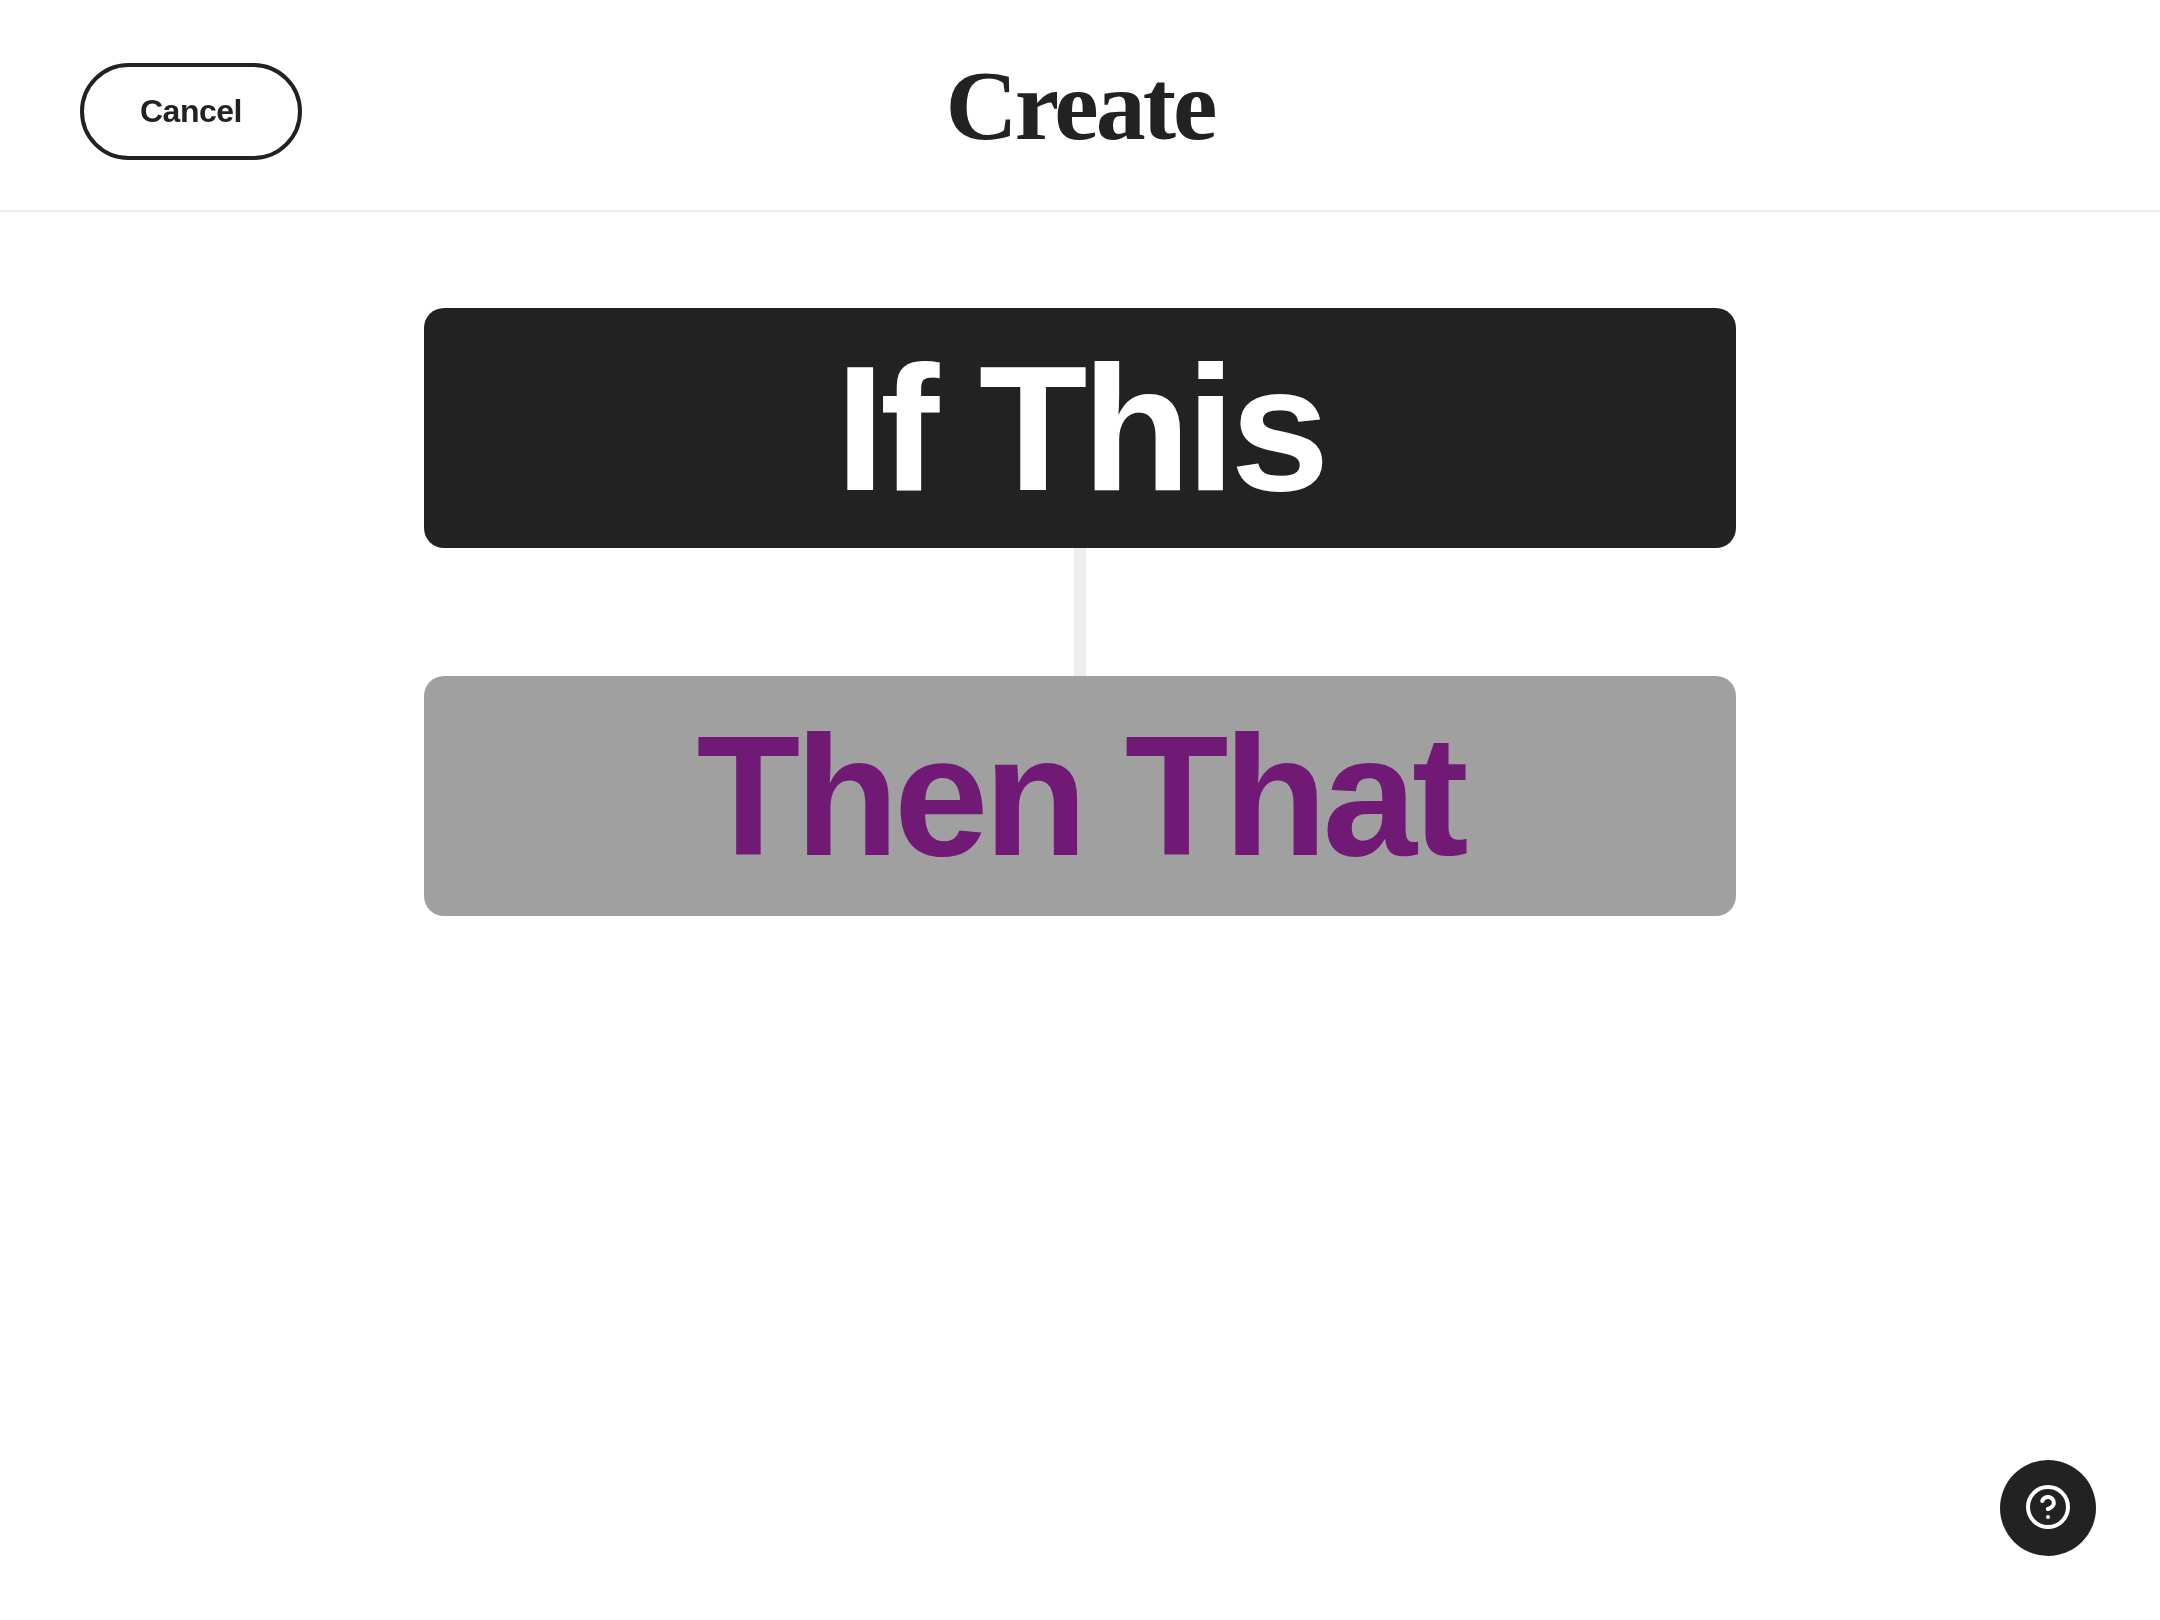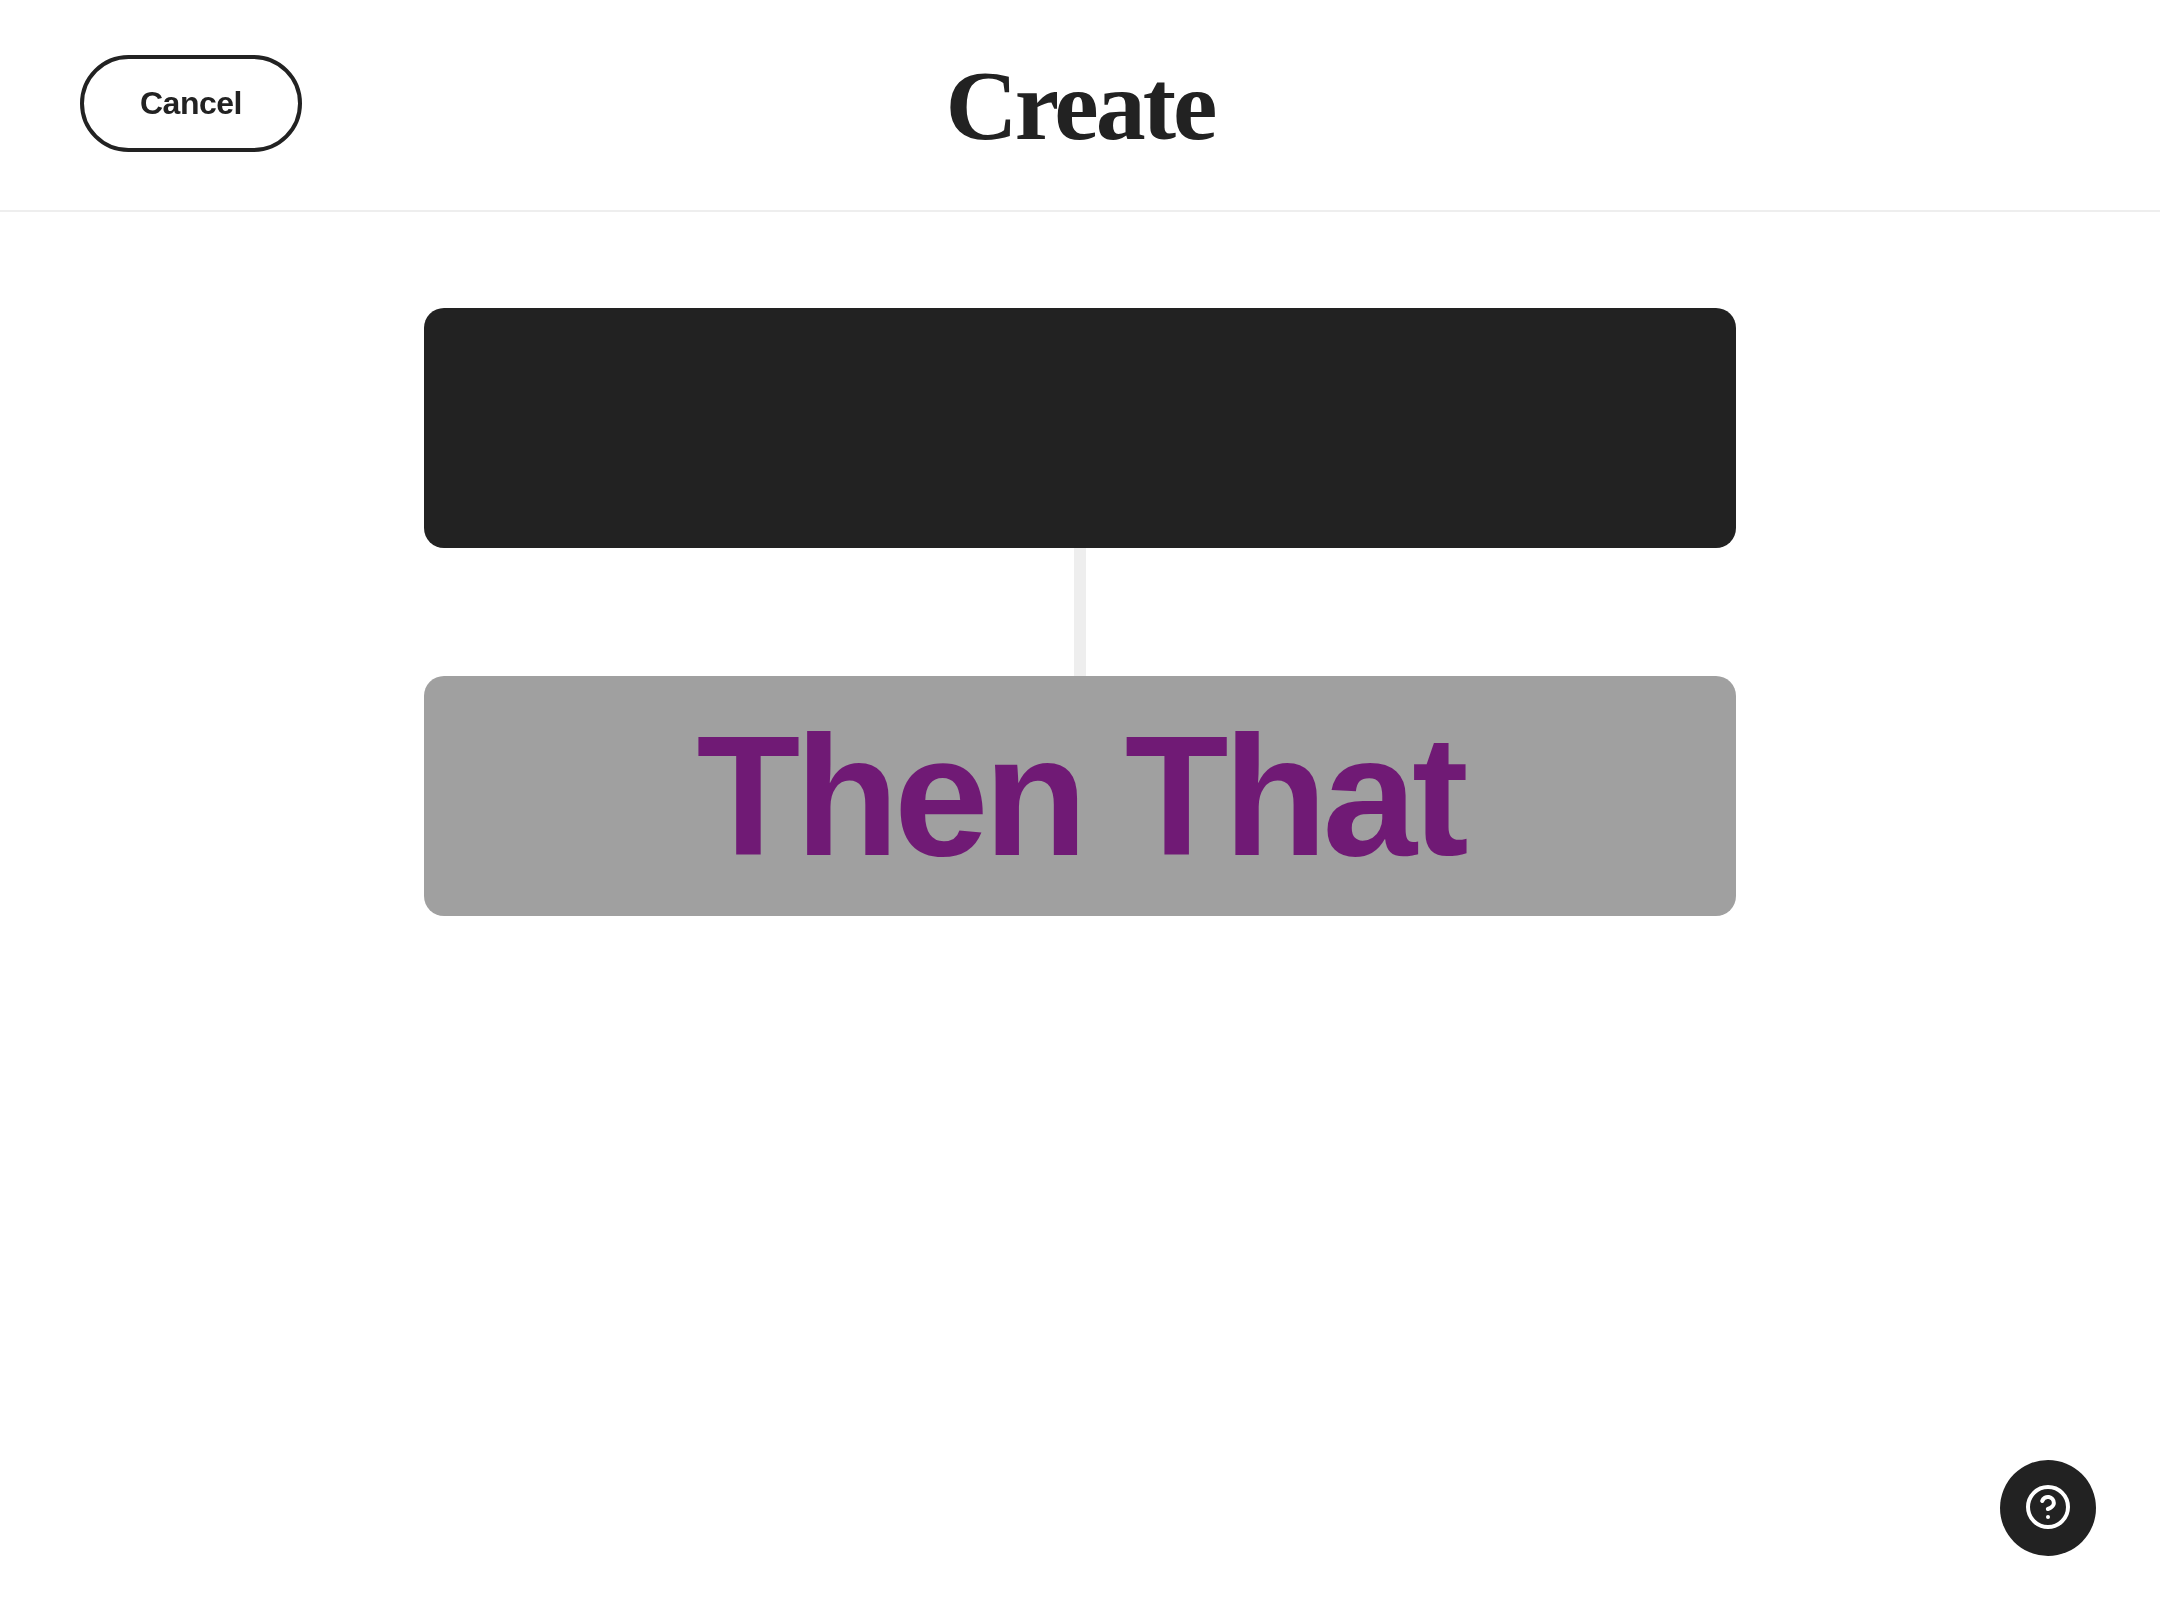--- a/index.html
+++ b/index.html
@@ -23,21 +23,21 @@
       height: 212px;
       border-bottom: 2px solid #eeeeee;
       display: flex;
       align-items: center;
       justify-content: center;
     }
 
     .cancel-button {
       position: absolute;
       left: 80px;
-      top: 55px;
+      top: 63px;
       padding: 26px 56px;
       border: 4px solid #222222;
       border-radius: 999px;
       background: #ffffff;
       font-size: 32px;
       font-weight: 800;
       color: #222222;
       cursor: pointer;
       letter-spacing: -0.5px;
     }
@@ -134,20 +134,21 @@
 </head>
 <body>
 
 <header class="header">
   <button class="cancel-button">Cancel</button>
   <h1 class="page-title">Create</h1>
 </header>
 
 <main class="main">
   <div class="block if-this-block">
+    <span class="if-this-label">If This</span>
   </div>
 
   <div class="connector"></div>
 
   <div class="block then-that-block">
     <span class="then-that-label">Then That</span>
   </div>
 </main>
 
 <button class="help-button">

